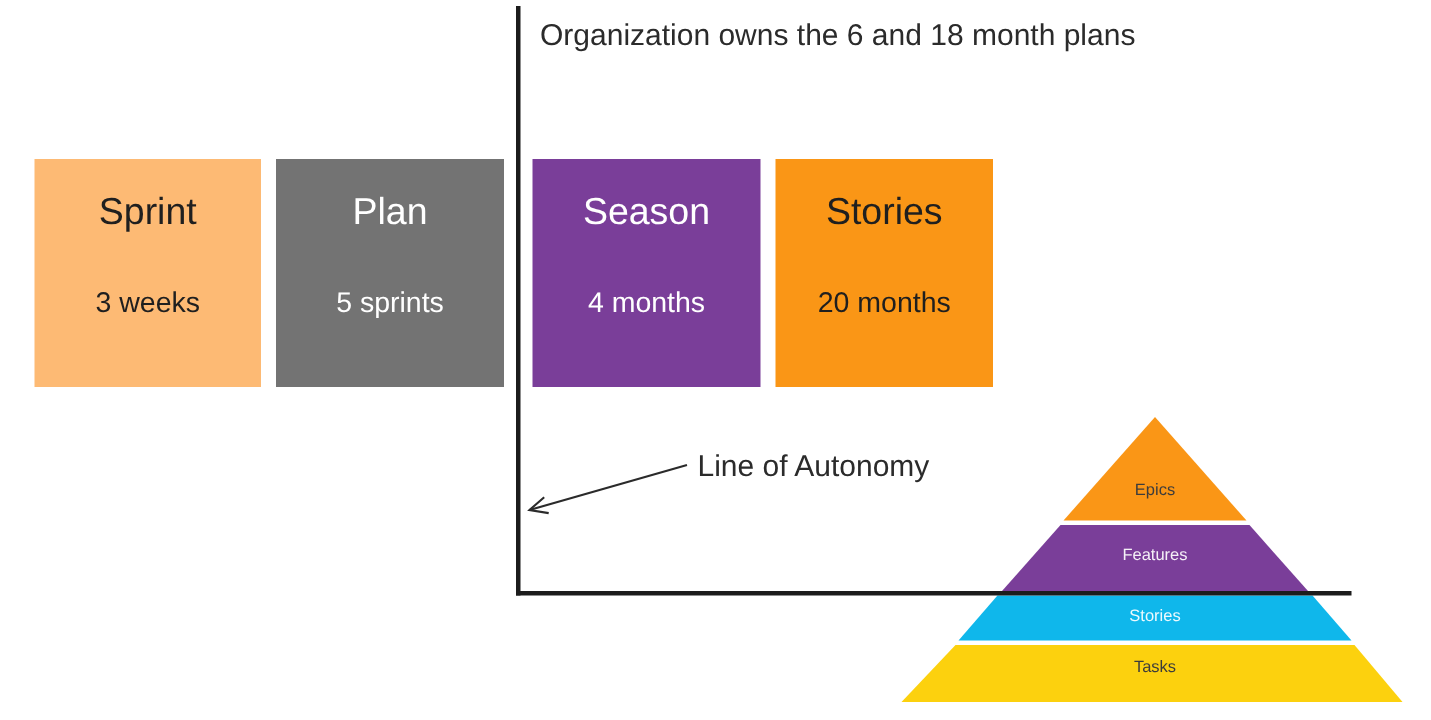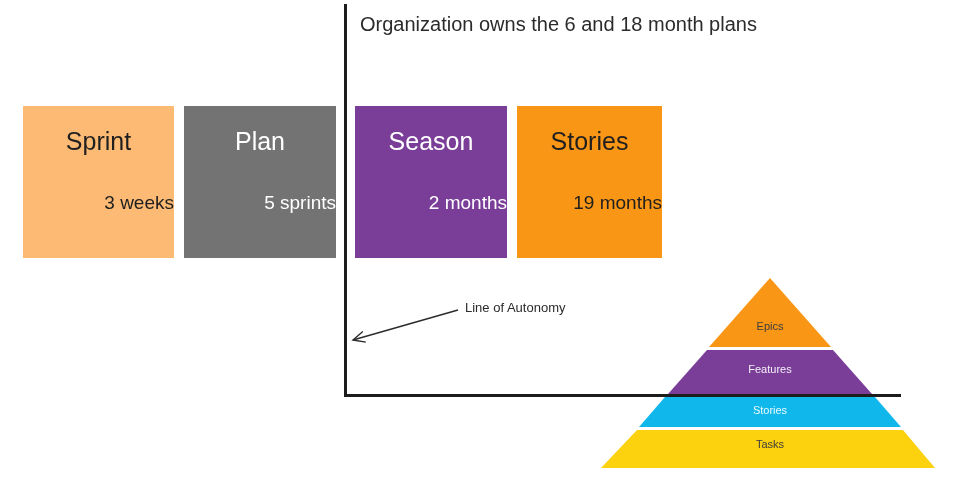--- a/index.html
+++ b/index.html
@@ -6,30 +6,30 @@
   .stage{
     position:relative;width:954px;height:480px;background:#ffffff;
     font-family:"Liberation Sans",sans-serif;overflow:hidden;
   }
   
   .vline{position:absolute;left:344px;top:4px;width:3px;height:393px;background:#1c1c1c;}
   .hline{position:absolute;left:344px;top:394px;width:557px;height:3px;background:#1c1c1c;}
   
   .box{position:absolute;top:106px;height:152px;}
   .box .t{position:absolute;top:20px;left:0;right:0;text-align:center;font-size:25px;line-height:30px;}
-  .box .s{position:absolute;top:85px;left:0;right:0;text-align:right;font-size:19px;line-height:24px;}
+  .box .s{position:absolute;top:85px;left:0;right:0;text-align:center;font-size:19px;line-height:24px;}
   #box-sprint{left:23px;width:151px;background:#fdba74;color:#1f1f1f;}
   #box-plan{left:184px;width:152px;background:#737373;color:#ffffff;}
   #box-season{left:355px;width:152px;background:#7A3E99;color:#ffffff;}
   #box-vision{left:517px;width:145px;background:#FA9616;color:#1f1f1f;}
   
   .note{position:absolute;font-size:20px;line-height:22px;color:#2b2b2b;white-space:nowrap;}
   #note-alignment{left:360px;top:13px;}
   #note-autonomy{left:23px;top:264px;}
-  #loa-label{position:absolute;left:465px;top:300px;font-size:13px;color:#2b2b2b;white-space:nowrap;}
+  #loa-label{position:absolute;left:465px;top:300px;font-size:20px;color:#2b2b2b;white-space:nowrap;}
   
   #arrow-svg{position:absolute;left:345px;top:302px;width:125px;height:45px;}
   #pyramid-svg{position:absolute;left:595px;top:275px;width:345px;height:198px;}
   #pyramid-svg text{font-family:"Liberation Sans",sans-serif;font-size:11px;text-anchor:middle;}
   .pyr-dark{fill:#3c3c3c;}
   .pyr-light{fill:rgba(255,255,255,0.92);}
 </style>
 </head>
 <body>
 
@@ -38,25 +38,25 @@
   <div class="box" id="box-sprint">
     <div class="t">Sprint</div>
     <div class="s">3 weeks</div>
   </div>
   <div class="box" id="box-plan">
     <div class="t">Plan</div>
     <div class="s">5 sprints</div>
   </div>
   <div class="box" id="box-season">
     <div class="t">Season</div>
-    <div class="s">2 months</div>
+    <div class="s">4 months</div>
   </div>
   <div class="box" id="box-vision">
     <div class="t">Stories</div>
-    <div class="s">19 months</div>
+    <div class="s">20 months</div>
   </div>
 
   <div class="note" id="note-alignment">
     <div>Organization owns the 6 and 18 month plans</div>
   </div>
   <div id="loa-label">Line of Autonomy</div>
 
   <svg id="pyramid-svg" viewBox="0 0 345 198">
     <polygon points="175,3 236,72 114,72" fill="#FA9616"></polygon>
     <polygon points="112,75 238,75 277,119 73,119" fill="#7A3E99"></polygon>

